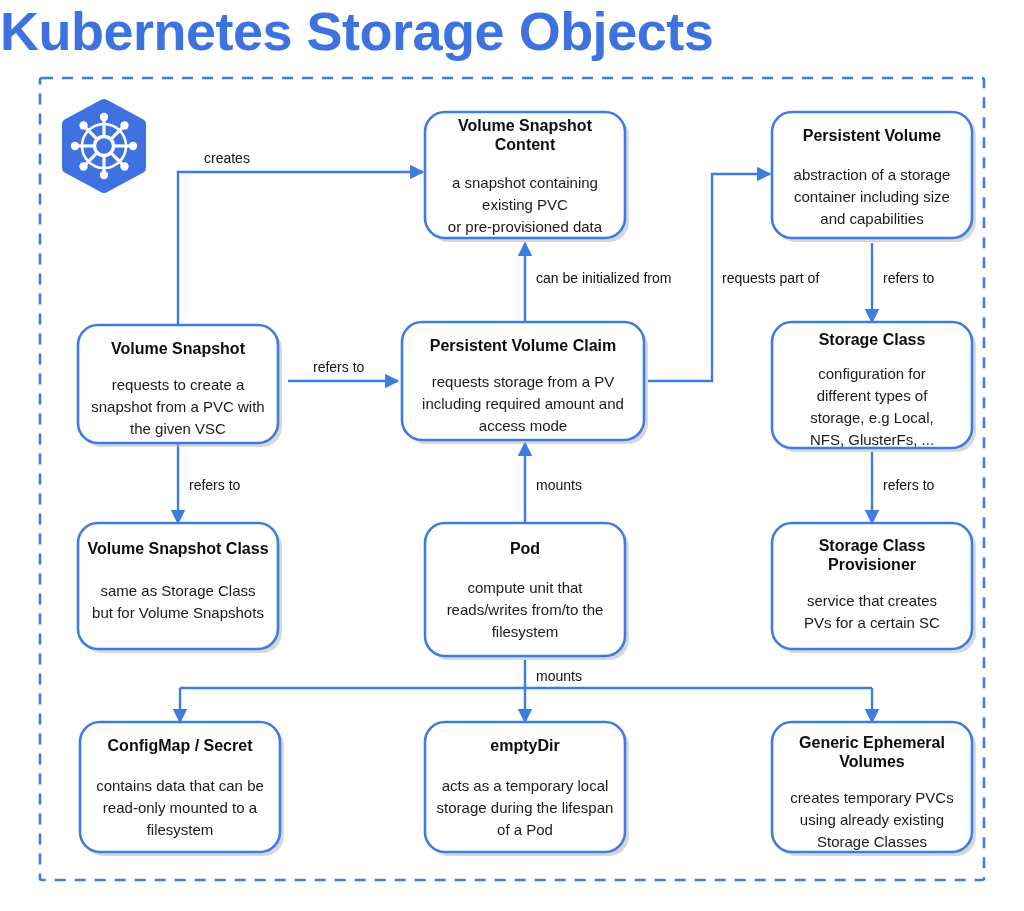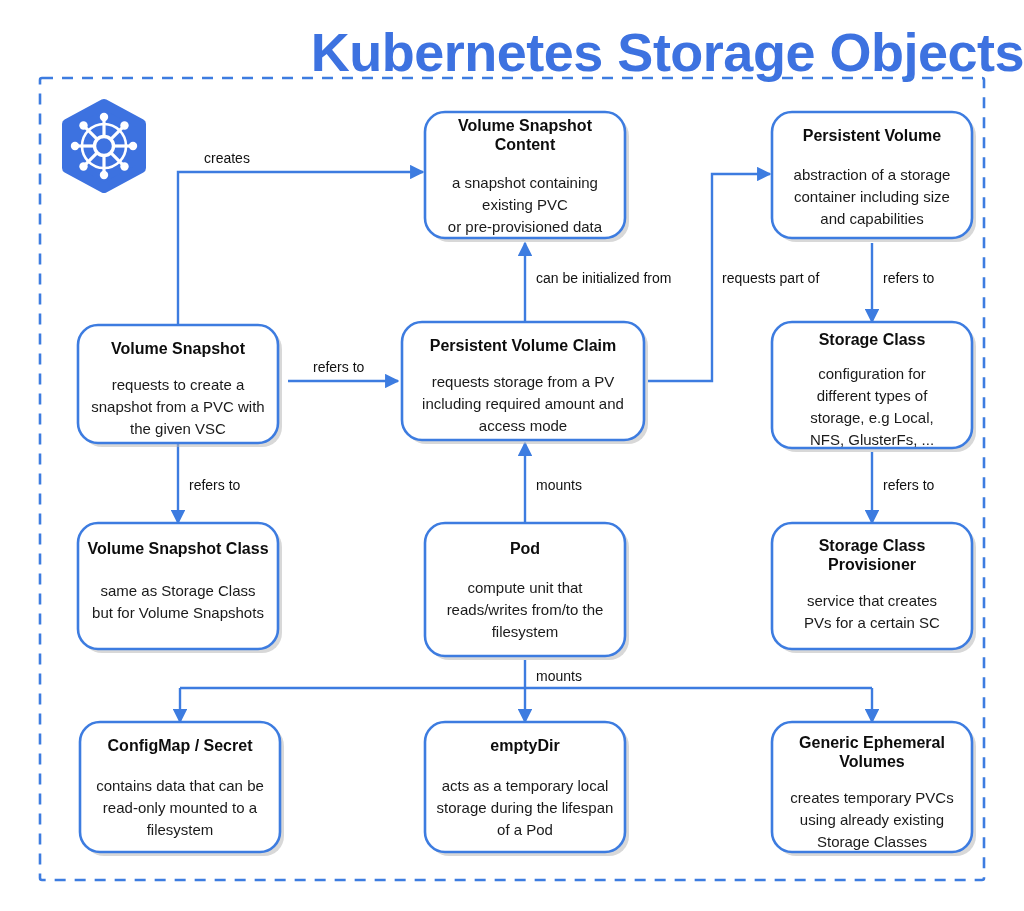--- a/index.html
+++ b/index.html
@@ -11,23 +11,23 @@
     position: relative;
     width: 1024px;
     height: 911px;
     background: #ffffff;
     font-family: "Liberation Sans", sans-serif;
     overflow: hidden;
   }
   #diagram-title {
     position: absolute;
     left: 0;
-    top: 21px;
+    top: 0;
     width: 1024px;
-    text-align: right;
+    text-align: left;
     font-family: "Liberation Sans", sans-serif;
     font-size: 54px;
     font-weight: bold;
     color: #3d72e0;
     letter-spacing: -0.5px;
     white-space: nowrap;
   }
   #canvas {
     position: absolute;
     left: 0;

